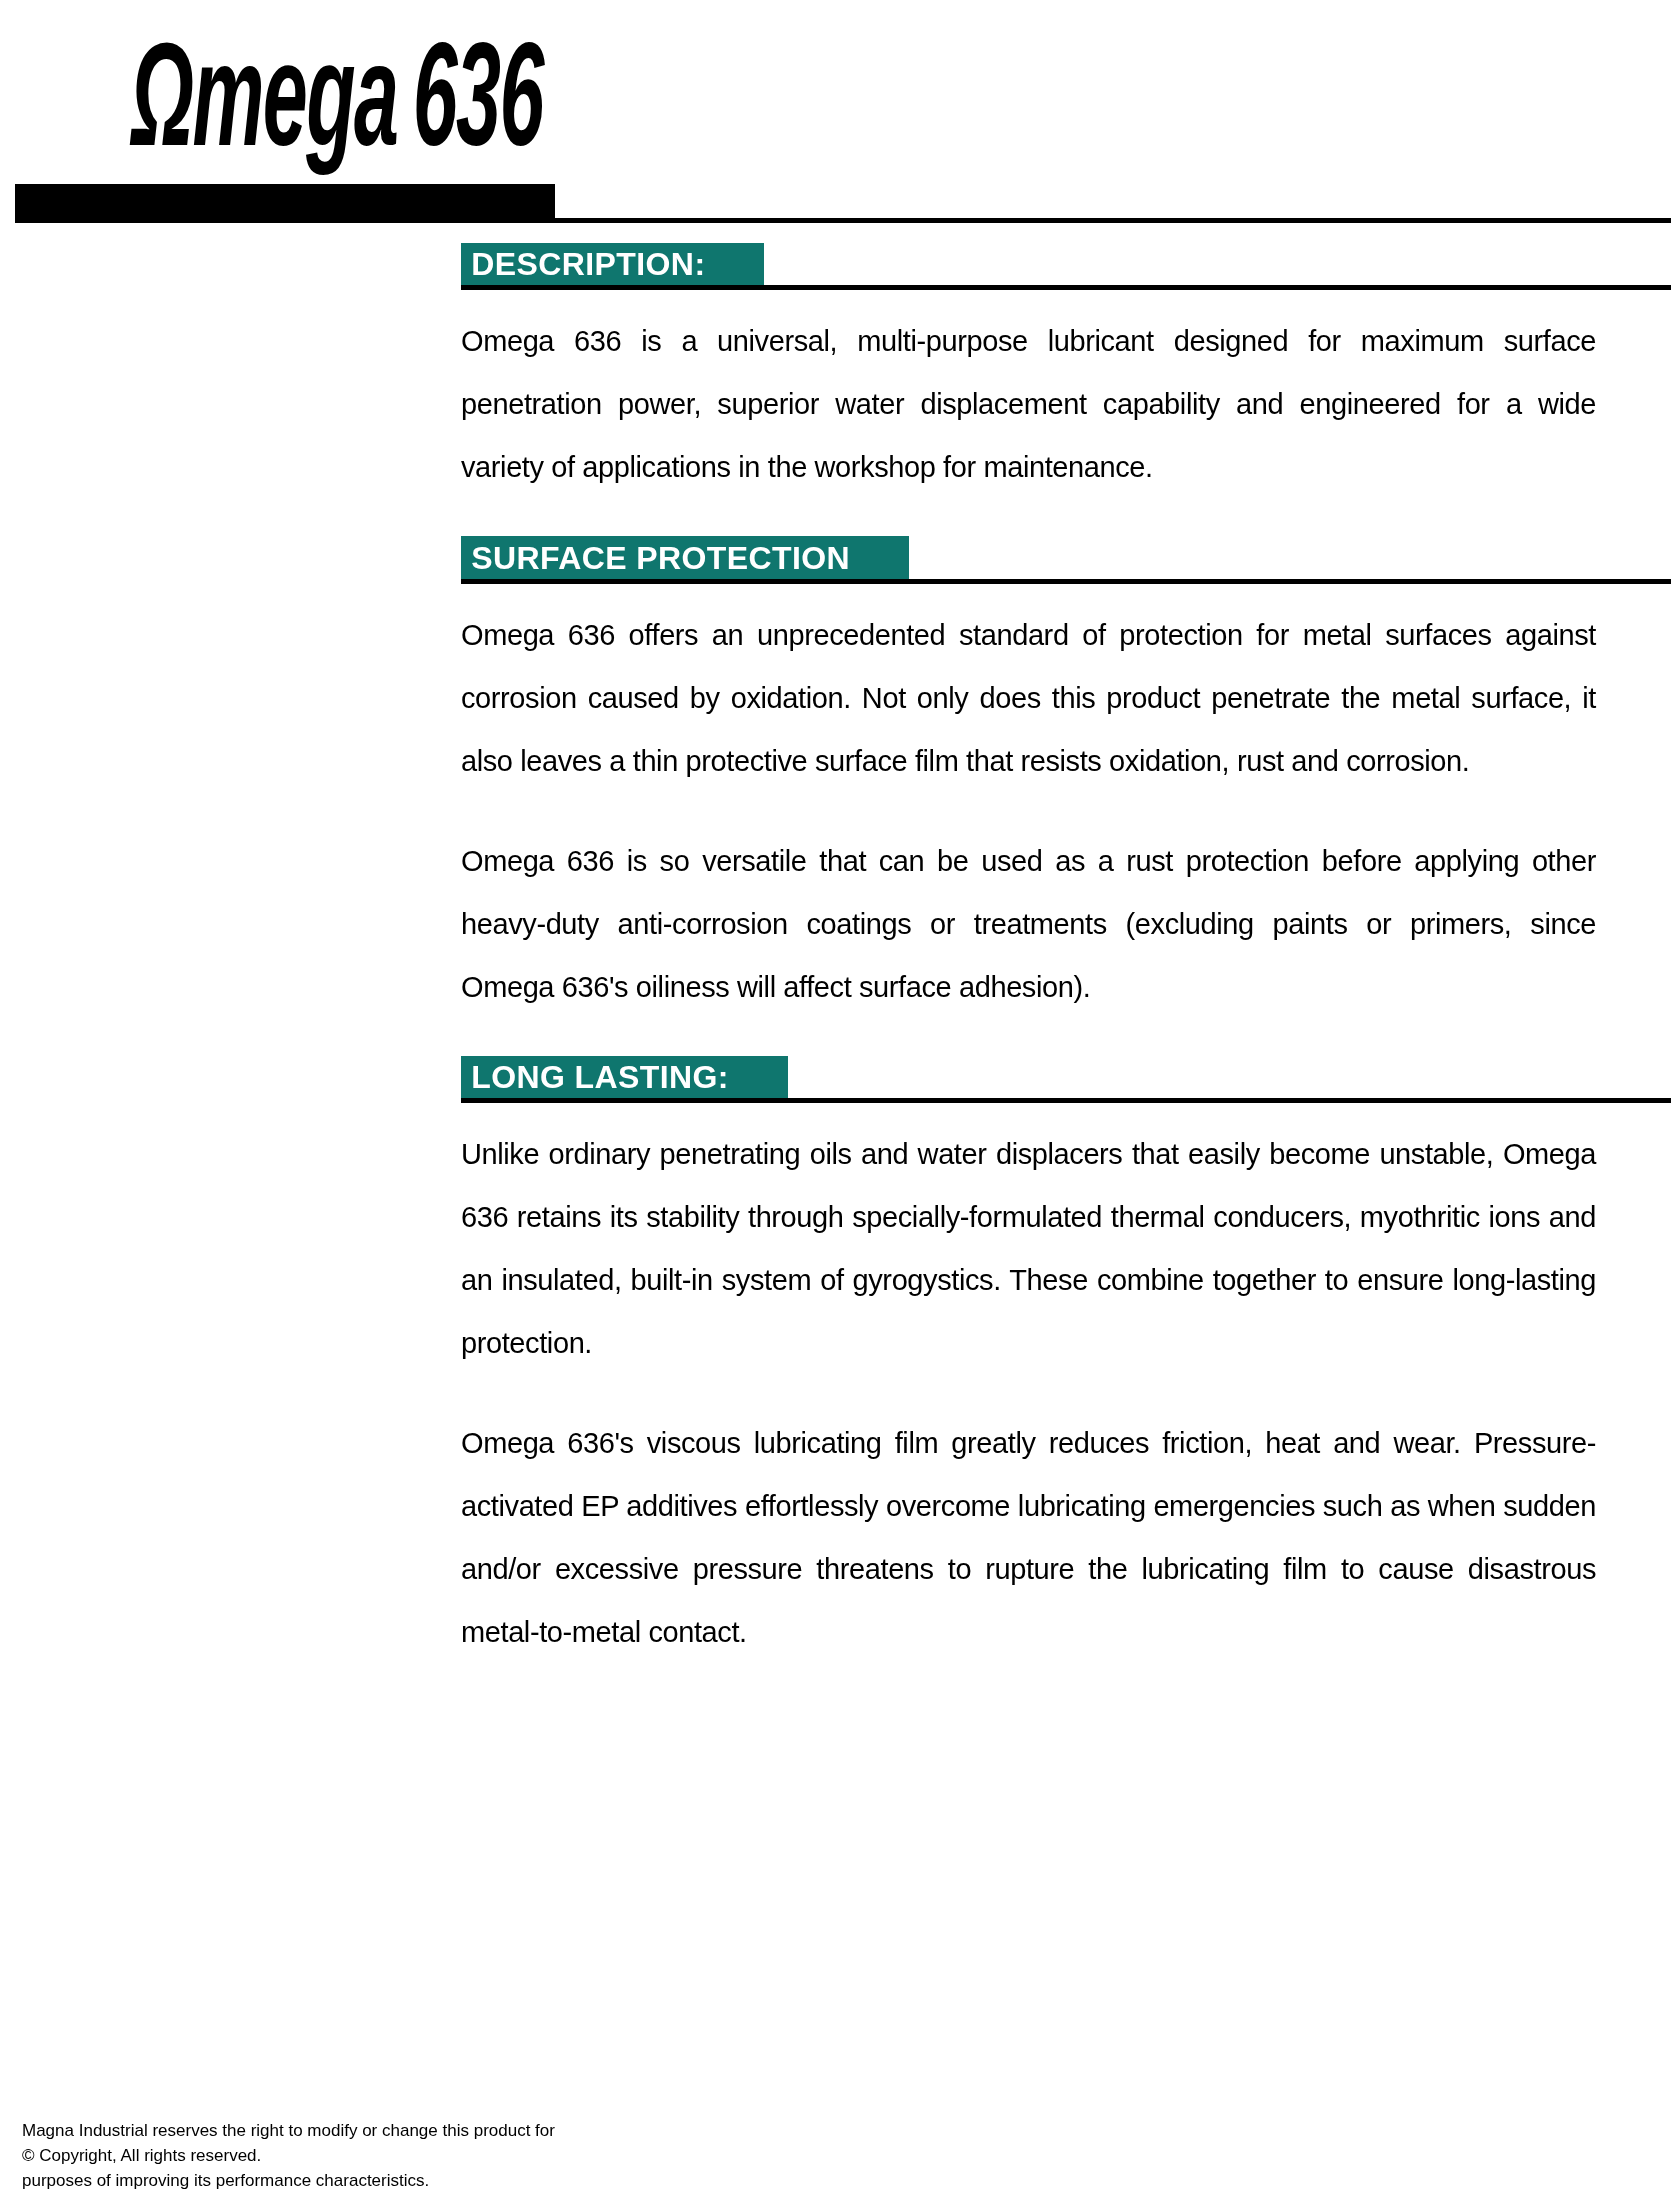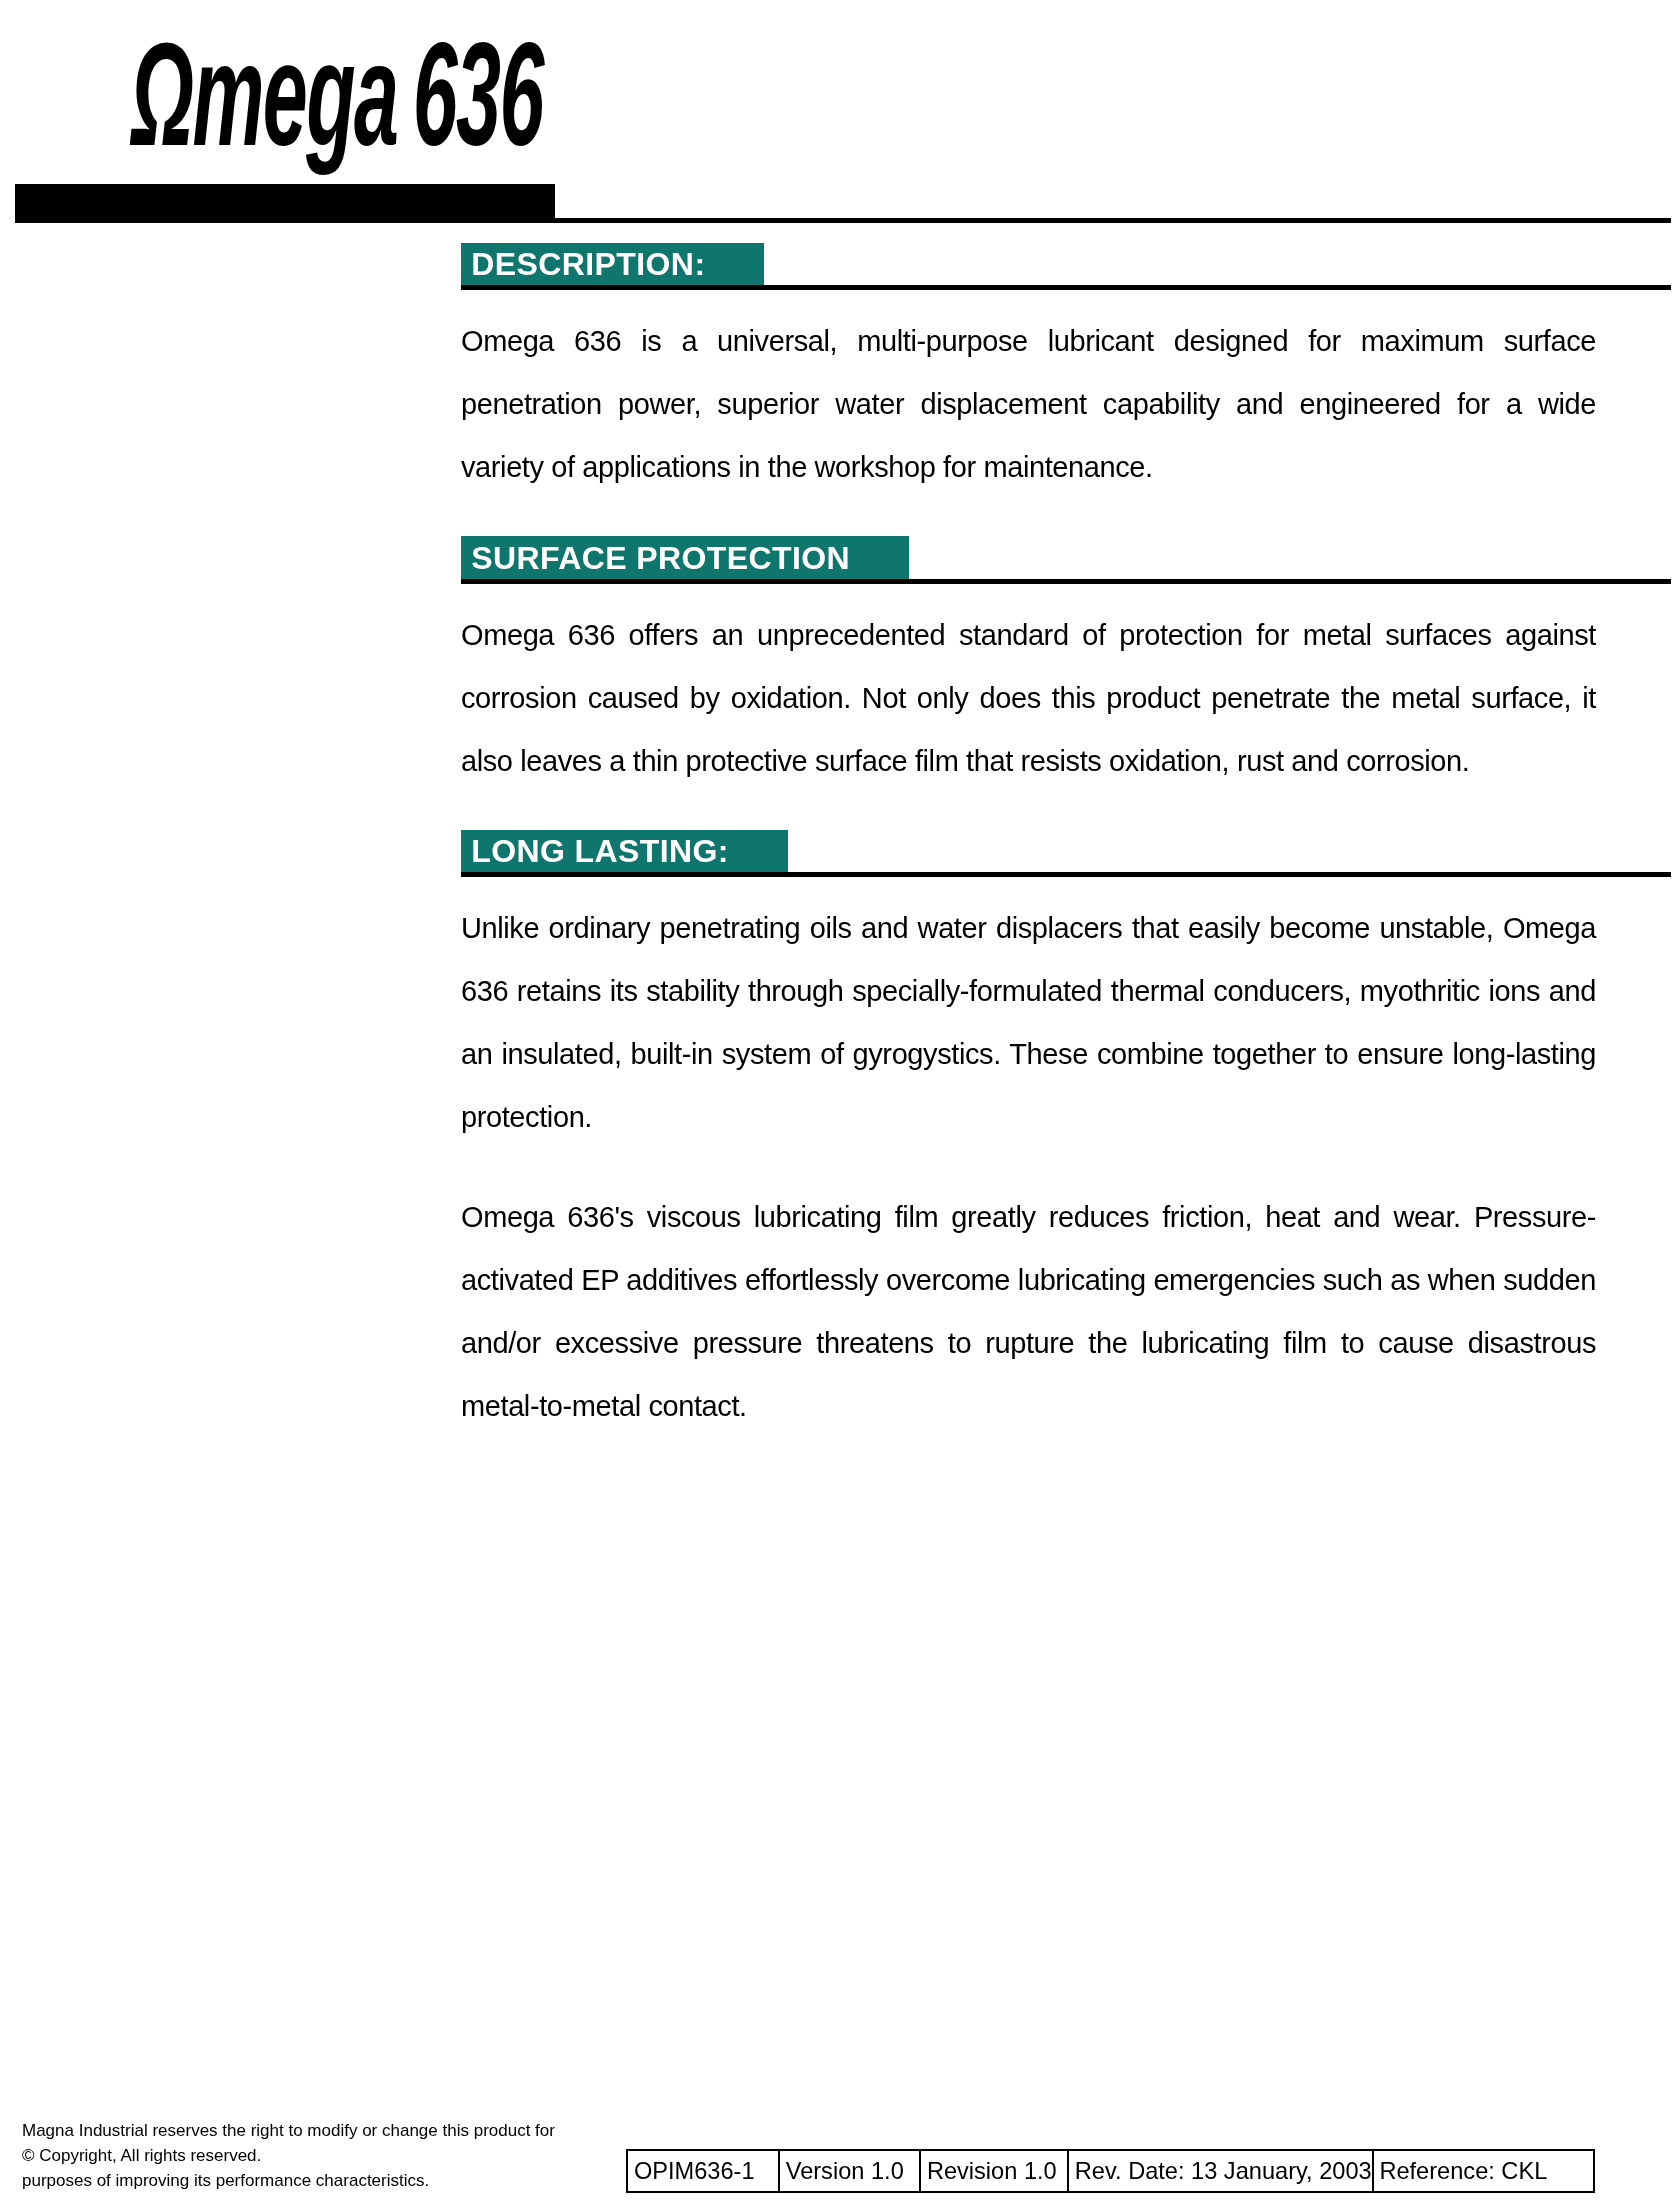--- a/index.html
+++ b/index.html
@@ -91,20 +91,21 @@
     </section>
 
     <section class="section">
       <div class="section-header">
         <span class="header-box">SURFACE PROTECTION</span>
       </div>
       <p class="body-para">Omega 636 offers an unprecedented standard of protection for metal surfaces against corrosion caused by oxidation. Not only does this product penetrate the metal surface, it also leaves a thin protective surface film that resists oxidation, rust and corrosion.</p>
     </section>
 
     <section class="section">
+      <p class="body-para">Omega 636 is so versatile that can be used as a rust protection before applying other heavy-duty anti-corrosion coatings or treatments (excluding paints or primers, since Omega 636's oiliness will affect surface adhesion).</p>
     </section>
 
     <section class="section">
       <div class="section-header">
         <span class="header-box">LONG LASTING:</span>
       </div>
       <p class="body-para">Unlike ordinary penetrating oils and water displacers that easily become unstable, Omega 636 retains its stability through specially-formulated thermal conducers, myothritic ions and an insulated, built-in system of gyrogystics. These combine together to ensure long-lasting protection.</p>
     </section>
 
     <section class="section">
@@ -112,27 +113,16 @@
     </section>
 
   </main>
 
   <footer class="footer">
     <div class="copyright">
       <div>Magna Industrial reserves the right to modify or change this product for</div>
       <div>© Copyright, All rights reserved.</div>
       <div>purposes of improving its performance characteristics.</div>
     </div>
-    <table class="doc-table">
-      <tbody>
-        <tr>
-          <td class="c1">OPIM636-1</td>
-          <td class="c2">Version 1.0</td>
-          <td class="c3">Revision 1.0</td>
-          <td class="c4">Rev. Date: 13 January, 2003</td>
-          <td class="c5">Reference: CKL</td>
-        </tr>
-      </tbody>
-    </table>
   </footer>
 
 </div>
 
 
 </body></html>

